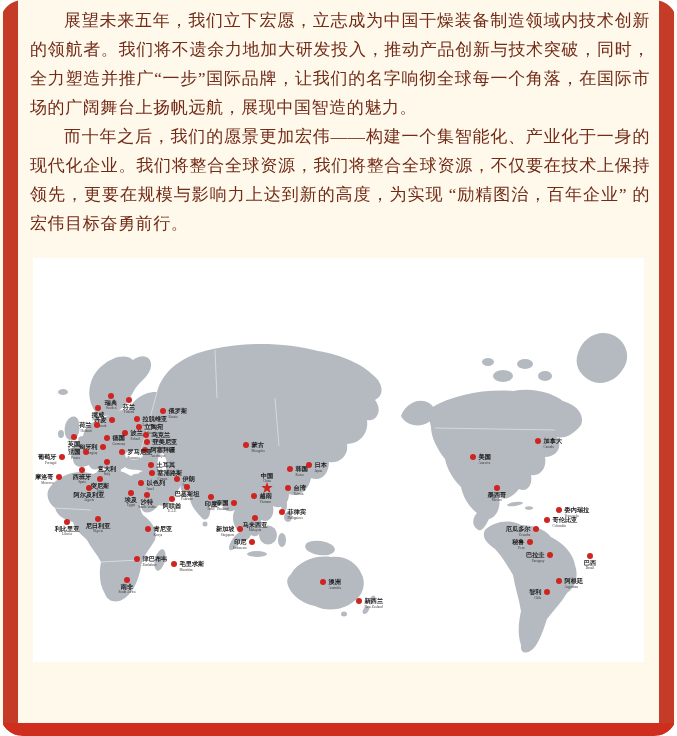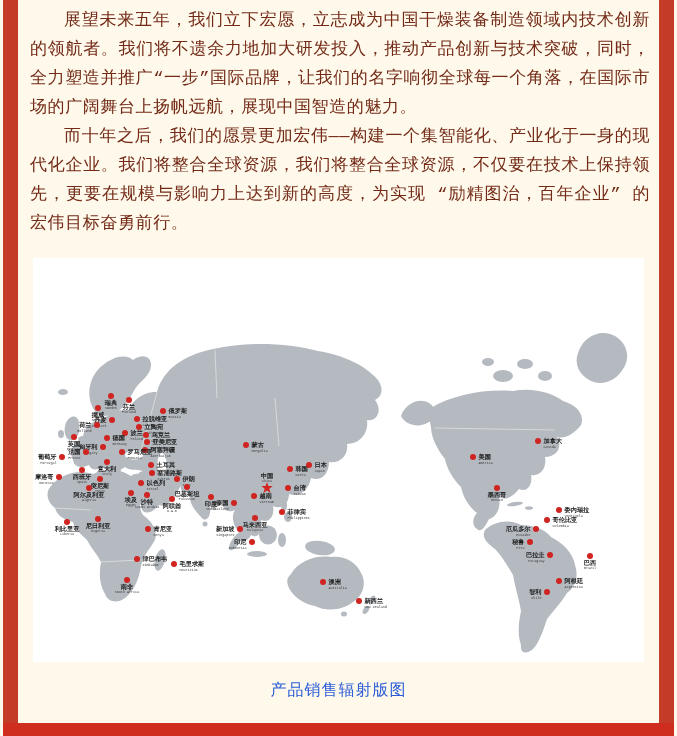--- a/index.html
+++ b/index.html
@@ -1,17 +1,17 @@
 <!DOCTYPE html>
 <html><head>
 <meta charset="utf-8">
 <style>
   html,body{margin:0;padding:0;background:#ffffff;}
   .page{position:relative;width:677px;height:736px;overflow:hidden;background:#ffffff;
-        font-family:Liberation Mono, monospace;}
+        font-family:Liberation Serif, serif;border-radius:23px;}
   .edge{position:absolute;top:0;width:15px;height:736px;}
   .edge-left{left:3px;}
   .edge-right{right:3px;}
   .content{position:absolute;left:18px;right:18px;top:0;bottom:13px;}
   .bottom-strip{position:absolute;left:3px;right:3px;bottom:0;height:13px;}
   .intro{position:absolute;top:6px;left:12px;width:620px;
          font-size:17px;line-height:29px;letter-spacing:0.6px;
          text-align:justify;color:#732a17;}
   .intro p{margin:0;text-indent:2em;}
   .map-panel{position:absolute;left:15px;top:258px;width:611px;height:404px;background:#ffffff;}
@@ -282,17 +282,16 @@
             <circle cx="526" cy="323" r="3" fill="#cf2420"></circle>
             <text x="531.5" y="325.2" text-anchor="start" class="lbl-cn">阿根廷</text>
             <text x="531.5" y="329.59999999999997" text-anchor="start" class="lbl-en">Argentina</text>
             <circle cx="514" cy="334" r="3" fill="#cf2420"></circle>
             <text x="508.5" y="336.2" text-anchor="end" class="lbl-cn">智利</text>
             <text x="508.5" y="340.59999999999997" text-anchor="end" class="lbl-en">Chile</text>
           </g>
       </svg>
     </div>
 
-    <div class="caption" style="color: rgb(43, 92, 215);">产品销售辐射版图</div>
   </div>
 
   <div class="bottom-strip" style="background: rgb(207, 45, 30);"></div>
 </div>
 
 </body></html>

